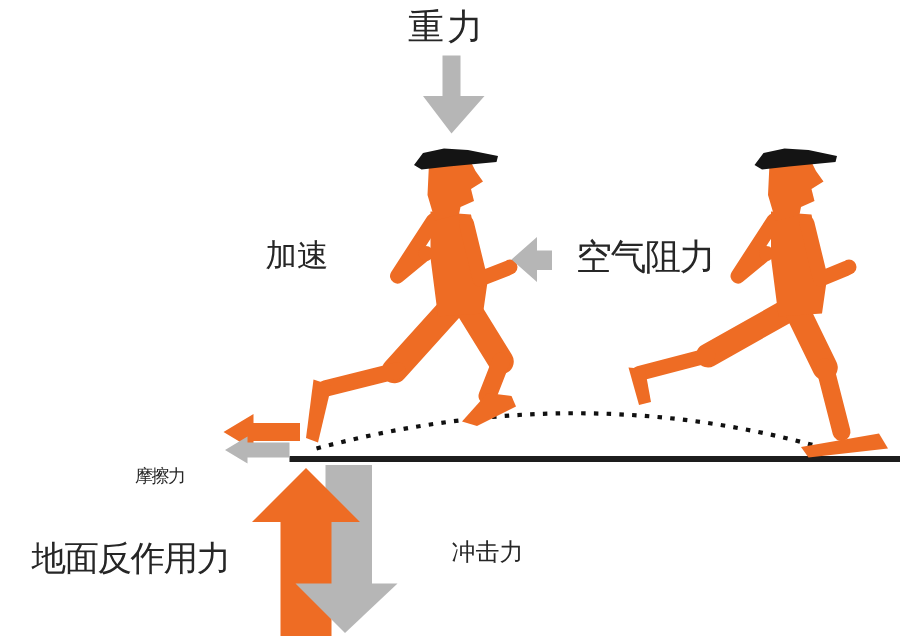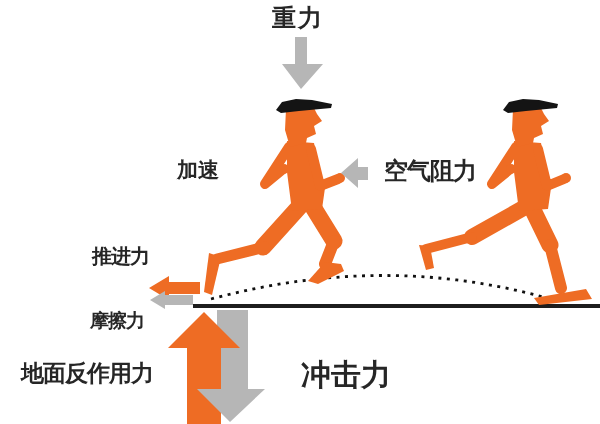--- a/index.html
+++ b/index.html
@@ -15,32 +15,32 @@
     position:relative;
     width:600px;height:424px;
     background:var(--bg);
     overflow:hidden;
     font-family:"DejaVu Sans","Liberation Sans",sans-serif;
   }
   .stage svg{position:absolute;left:0;top:0;}
   .lbl{
     position:absolute;
     color:var(--ink);
-    font-weight:700;
+    font-weight:400;
     white-space:nowrap;
     line-height:1;
     letter-spacing:0px;
   }
   .lbl-gravity        {left:272px;top:6px;  font-size:24px;letter-spacing:2px;}
   .lbl-acceleration   {left:177px;top:160px;font-size:21px;}
   .lbl-air            {left:384px;top:159px;font-size:24px;letter-spacing:-1px;}
   .lbl-propulsion     {left:92px; top:246px;font-size:20px;letter-spacing:-1px;}
-  .lbl-friction       {left:90px; top:311px;font-size:19px;letter-spacing:-1px;}
+  .lbl-friction       {left:90px; top:311px;font-size:12px;letter-spacing:-1px;}
   .lbl-ground-reaction{left:21px; top:362px;font-size:23px;letter-spacing:-1px;}
-  .lbl-impact         {left:301px;top:360px;font-size:30px;}
+  .lbl-impact         {left:301px;top:360px;font-size:16px;}
   .o-fill{fill:var(--orange);}
   .g-fill{fill:var(--gray);}
   .k-fill{fill:var(--cap);}
   .o-stroke{stroke:var(--orange);fill:none;stroke-linecap:round;stroke-linejoin:round;}
   .ground{stroke:var(--ground);stroke-width:4;}
   .arc{stroke:#111111;stroke-width:2.8;fill:none;stroke-dasharray:3 5.5;}
 </style>
 </head>
 <body>
 
@@ -92,17 +92,16 @@
     <path class="g-fill" d="M150,300 L165,291 L165,295 L193,295 L193,305 L165,305 L165,309 Z"></path>
 
     <rect class="g-fill" x="217" y="310" width="31" height="80"></rect>
     <path class="o-fill" d="M204,312 L240,348 L221,348 L221,424 L187,424 L187,348 L168,348 Z"></path>
     <polygon class="g-fill" points="197,389 265,389 230,422"></polygon>
   </svg>
 
   <div class="lbl lbl-gravity">重力</div>
   <div class="lbl lbl-acceleration">加速</div>
   <div class="lbl lbl-air">空气阻力</div>
-  <div class="lbl lbl-propulsion">推进力</div>
   <div class="lbl lbl-friction">摩擦力</div>
   <div class="lbl lbl-ground-reaction">地面反作用力</div>
   <div class="lbl lbl-impact">冲击力</div>
 </div>
 
 </body></html>

